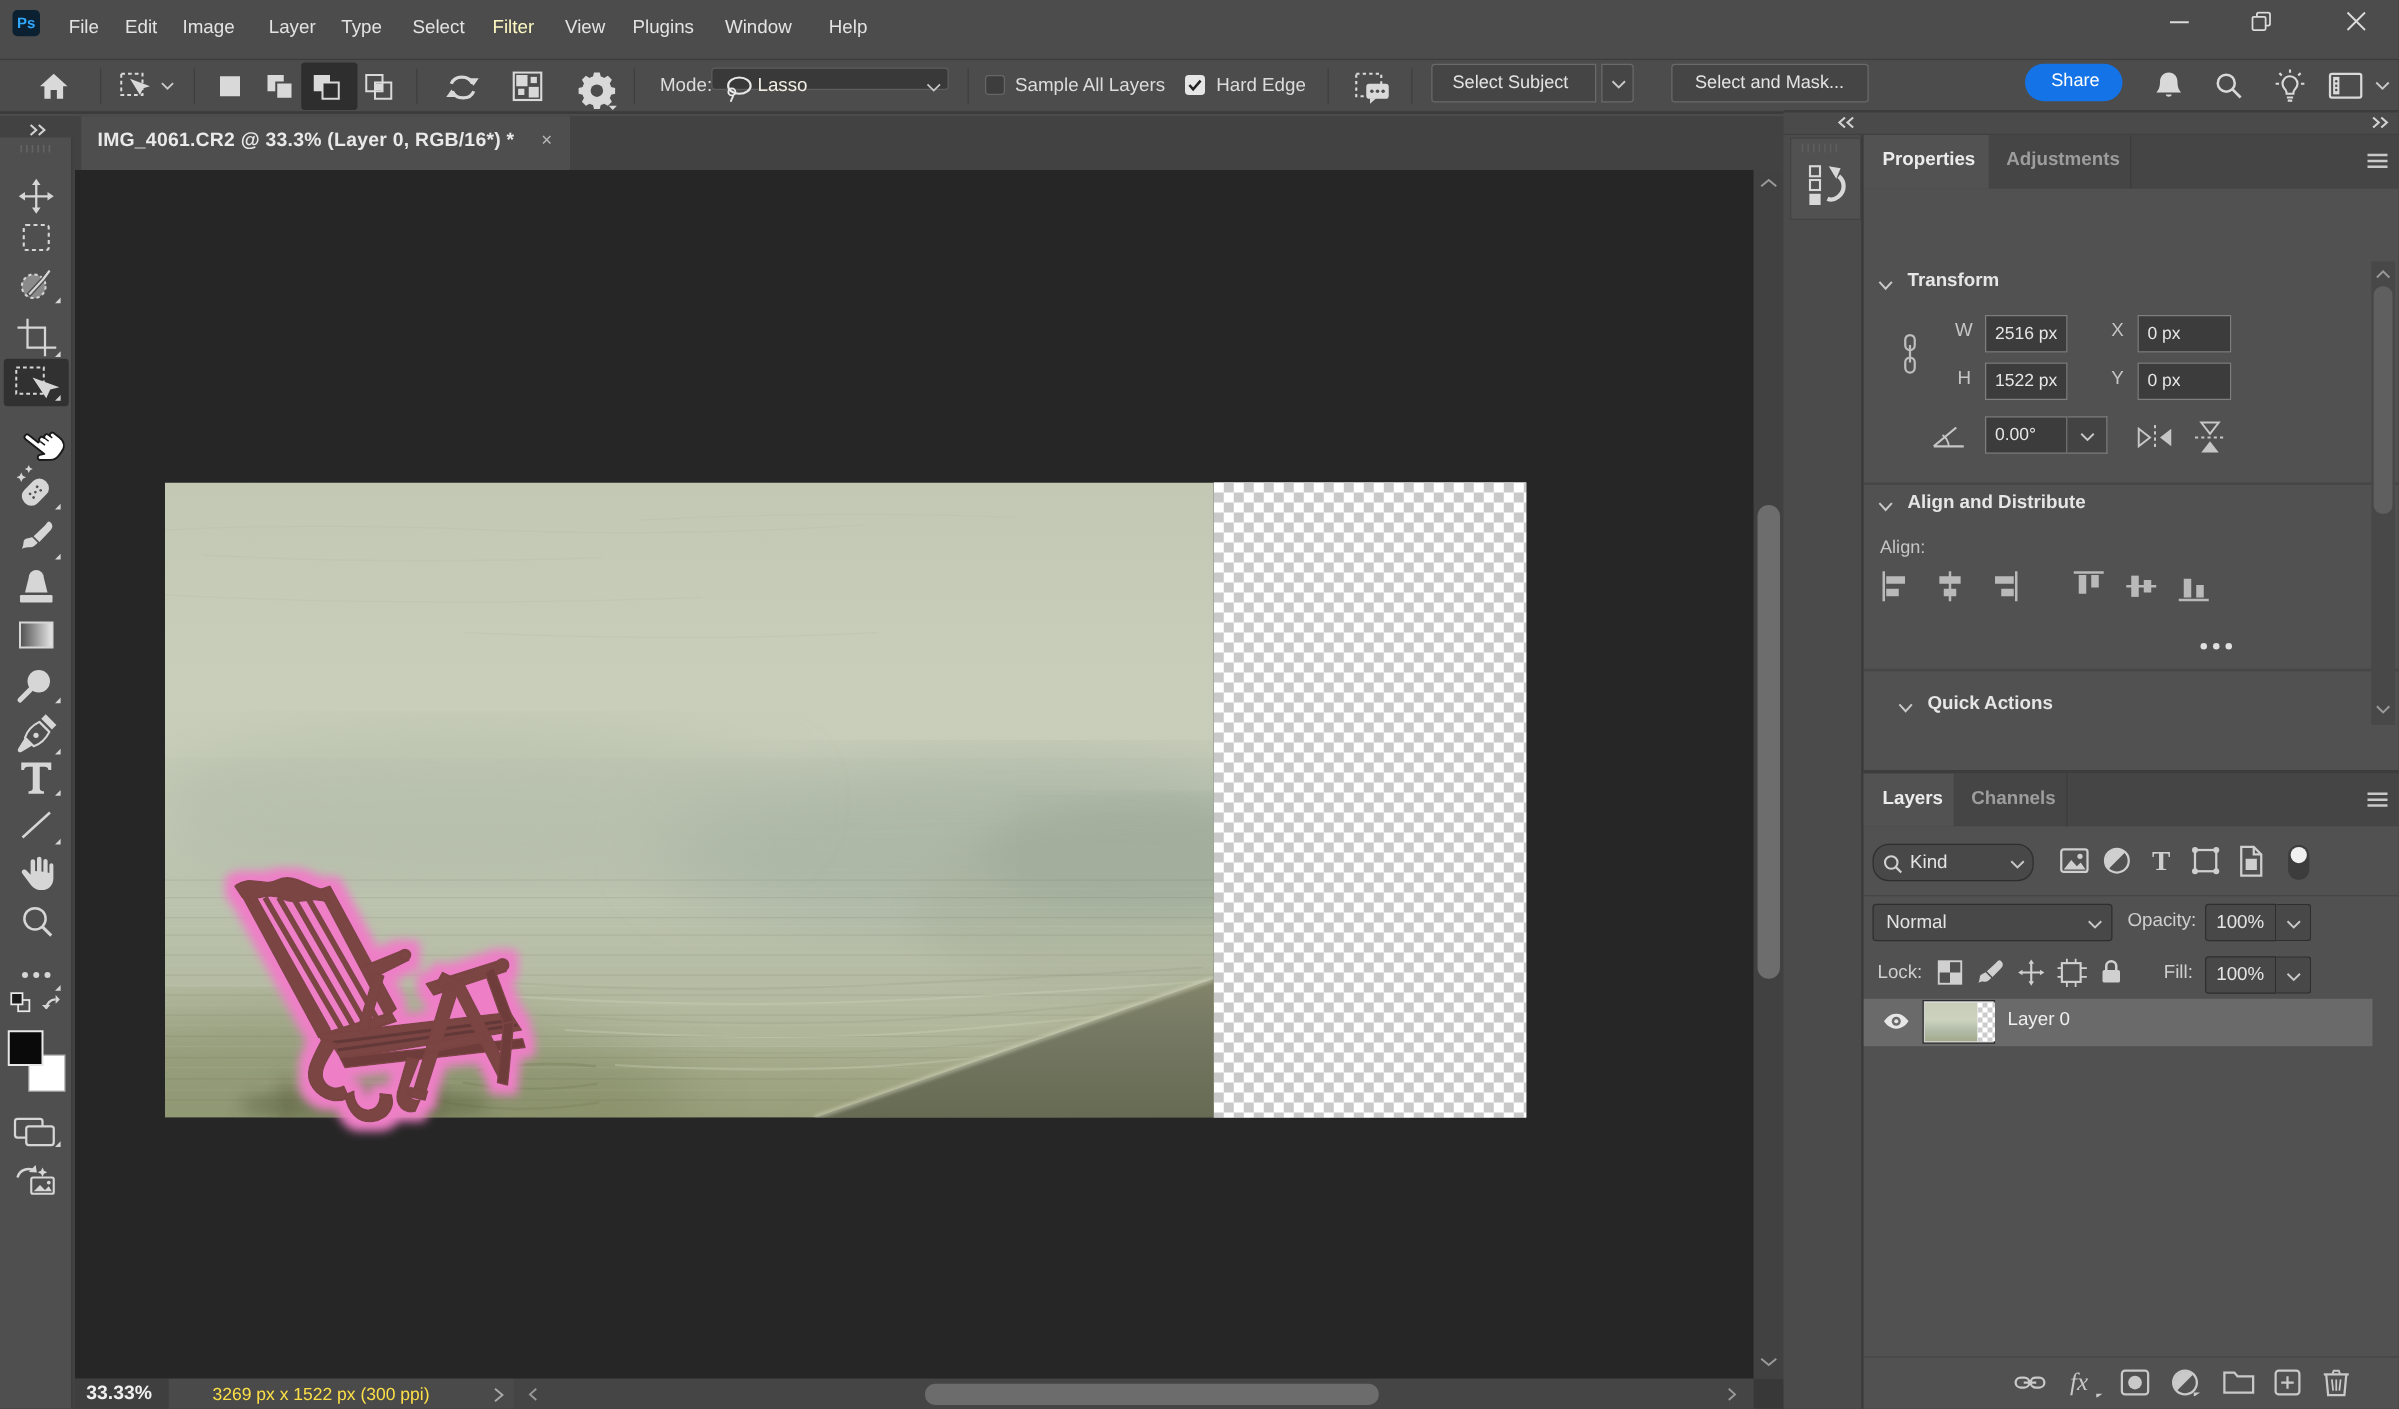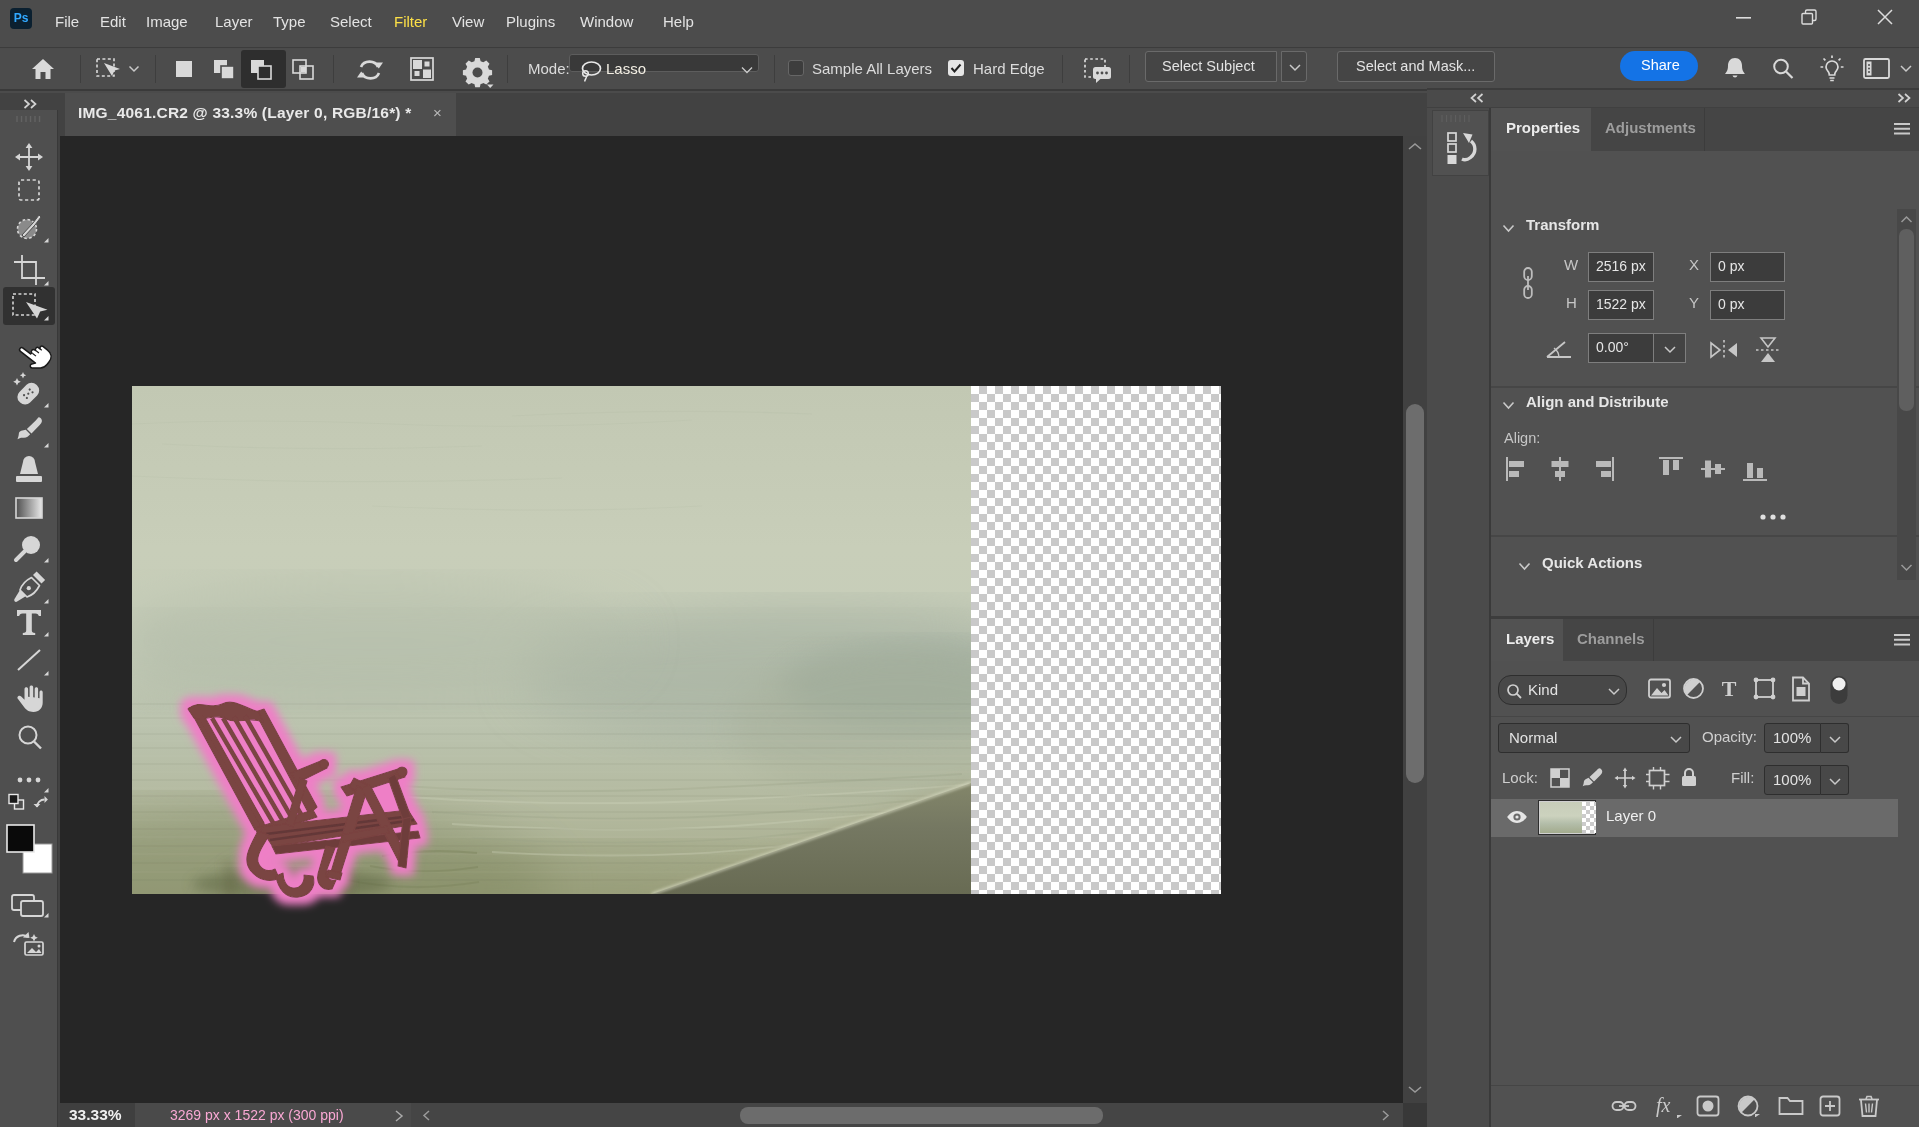--- a/index.html
+++ b/index.html
@@ -13,21 +13,21 @@
 
 <div class="abs" style="left:0;top:0;width:1919px;height:48px;background:#4c4c4c;border-bottom:1px solid #3c3c3c;">
   <div class="abs" style="left:10px;top:8px;width:22px;height:21px;background:#0b2030;border-radius:4px;color:#31a8ff;font-size:12px;font-weight:bold;text-align:center;line-height:21px;">Ps</div>
   <div id="menus">
       <span class="abs" style="left:55px;top:13px;font-size:15px;color:#e3e3e3;">File</span>
       <span class="abs" style="left:100px;top:13px;font-size:15px;color:#e3e3e3;">Edit</span>
       <span class="abs" style="left:146px;top:13px;font-size:15px;color:#e3e3e3;">Image</span>
       <span class="abs" style="left:215px;top:13px;font-size:15px;color:#e3e3e3;">Layer</span>
       <span class="abs" style="left:273px;top:13px;font-size:15px;color:#e3e3e3;">Type</span>
       <span class="abs" style="left:330px;top:13px;font-size:15px;color:#e3e3e3;">Select</span>
-      <span class="abs" style="left:394px;top:13px;font-size:15px;color:#fde047;">Filter</span>
+      <span class="abs" style="left:394px;top:13px;font-size:15px;color:#fef9c3;">Filter</span>
       <span class="abs" style="left:452px;top:13px;font-size:15px;color:#e3e3e3;">View</span>
       <span class="abs" style="left:506px;top:13px;font-size:15px;color:#e3e3e3;">Plugins</span>
       <span class="abs" style="left:580px;top:13px;font-size:15px;color:#e3e3e3;">Window</span>
       <span class="abs" style="left:663px;top:13px;font-size:15px;color:#e3e3e3;">Help</span>
     </div>
 
   <svg class="abs" style="left:1736px;top:9px;" width="180" height="20" viewBox="0 0 180 20">
     <rect x="0" y="8" width="15" height="1.6" fill="#dcdcdc"></rect>
     <g stroke="#dcdcdc" stroke-width="1.4" fill="none">
       <rect x="66" y="4.5" width="10.5" height="10.5" rx="1"></rect>
@@ -504,21 +504,21 @@
     </g>
   </svg>
   </div>
 </div>
 
 <div class="abs" style="left:60px;top:1103px;width:1367px;height:24px;background:#454545;">
   <div class="abs" style="left:0;top:0;width:75px;height:24px;background:#3f3f3f;">
     <span class="abs" style="left:9px;top:3px;color:#f0f0f0;font-size:15.5px;font-weight:bold;">33.33%</span>
   </div>
   <div class="abs" style="left:75px;top:0;width:276px;height:24px;background:#4a4a4a;">
-    <span class="abs" style="left:35px;top:4px;color:#f9a8d4;font-size:14px;">3269 px x 1522 px (300 ppi)</span>
+    <span class="abs" style="left:35px;top:4px;color:#fde047;font-size:14px;">3269 px x 1522 px (300 ppi)</span>
     <svg class="abs" style="left:259px;top:6px;" width="10" height="14">
         <path d="M2 2 L8 7 L2 12" stroke="#aaa" stroke-width="1.5" fill="none"></path>
       </svg>
   </div>
   <svg class="abs" style="left:362px;top:7px;" width="10" height="12">
       <path d="M7 1 L2 5.5 L7 10" stroke="#9a9a9a" stroke-width="1.5" fill="none"></path>
     </svg>
   <div class="abs" style="left:680px;top:4px;width:363px;height:17px;background:#6c6c6c;border-radius:8px;"></div>
   <svg class="abs" style="left:1321px;top:7px;" width="10" height="12">
       <path d="M2 1 L7 5.5 L2 10" stroke="#9a9a9a" stroke-width="1.5" fill="none"></path>

